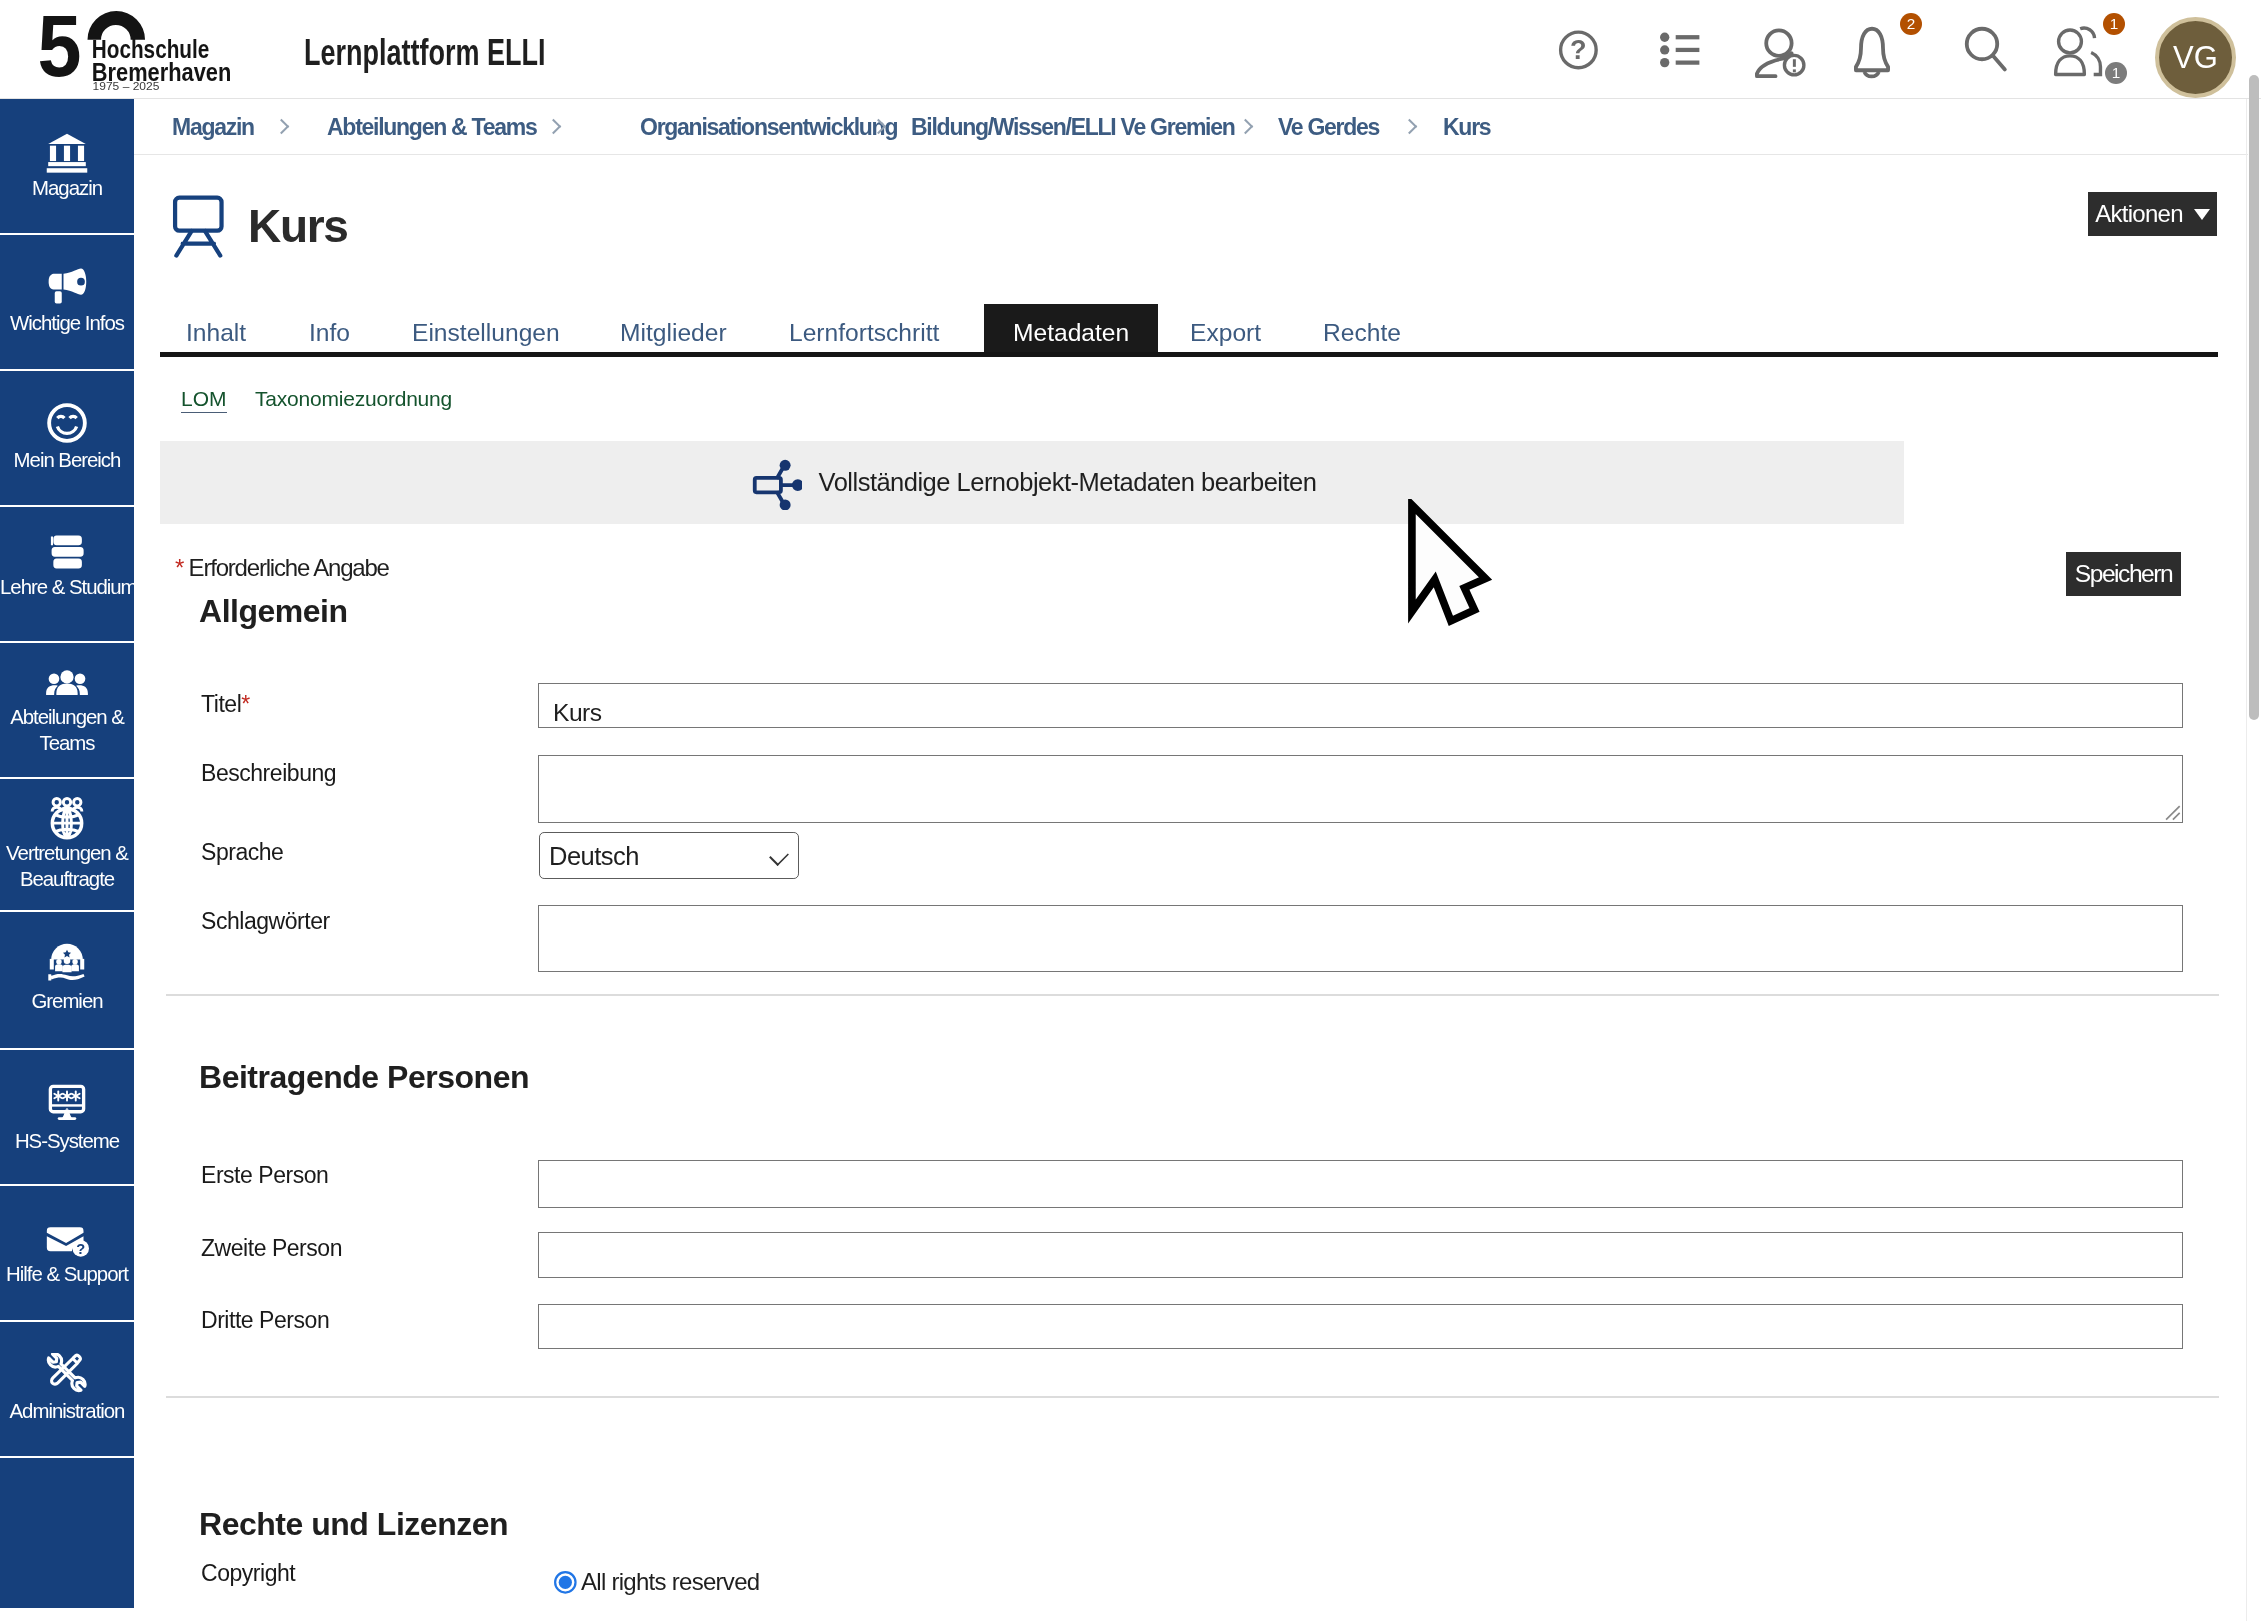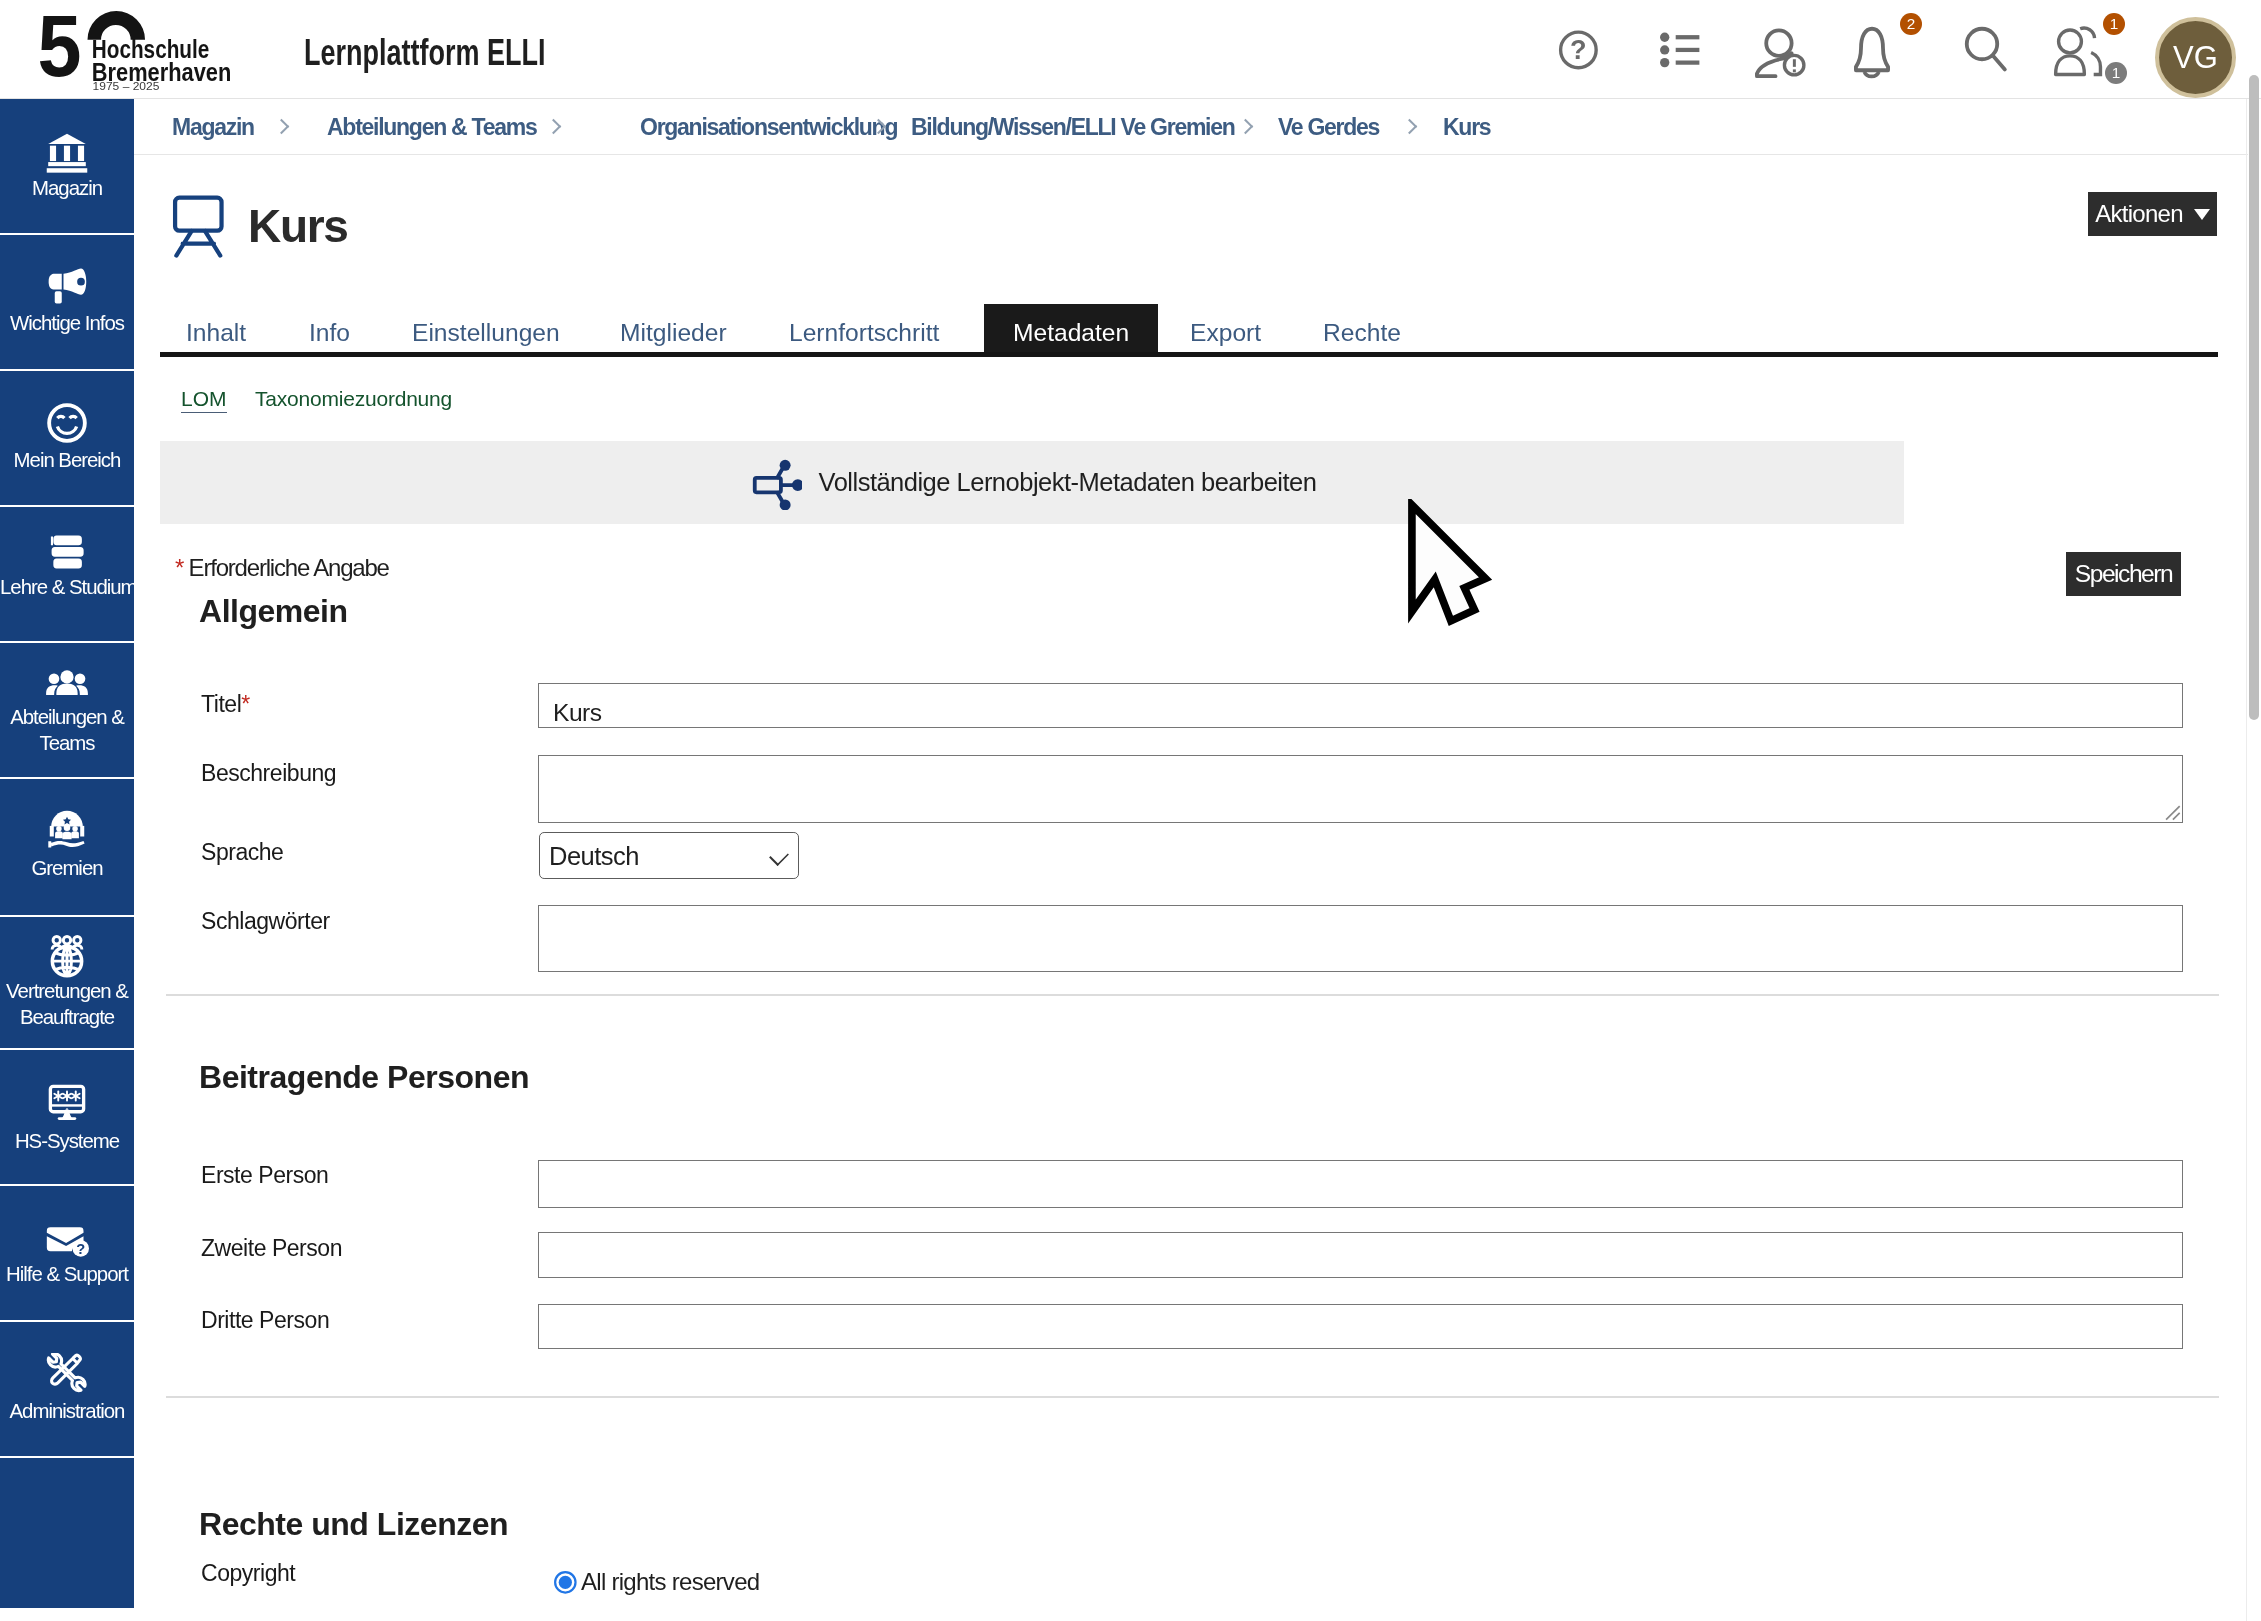--- a/index.html
+++ b/index.html
@@ -110,46 +110,46 @@
         <svg style="top:19.5px;" width="44" height="44" viewBox="0 0 24 24" fill="#fff">
           <circle cx="12" cy="7.6" r="3.6"></circle>
           <path d="M6.2 16.5 C6.2 12.7 8.7 11.2 12 11.2 C15.3 11.2 17.8 12.7 17.8 16.5 L17.8 17.5 L6.2 17.5 Z"></path>
           <circle cx="4.9" cy="8.6" r="2.9"></circle>
           <path d="M0.6 16.5 C0.6 13.4 2.6 12.2 5.3 12.2 C5.9 12.2 6.5 12.3 7 12.4 C5.7 13.5 5 15 5 17 L5 17.5 L0.6 17.5 Z"></path>
           <circle cx="19.1" cy="8.6" r="2.9"></circle>
           <path d="M23.4 16.5 C23.4 13.4 21.4 12.2 18.7 12.2 C18.1 12.2 17.5 12.3 17 12.4 C18.3 13.5 19 15 19 17 L19 17.5 L23.4 17.5 Z"></path>
         </svg>
         <div class="lbl" style="top:61px;">Abteilungen &amp;<br>Teams</div>
       </div>
+<div class="tile" style="height:133px;">
+        <svg style="top:17px;" width="44" height="44" viewBox="0 0 24 24" fill="none" stroke="#fff">
+          <circle cx="6.4" cy="3.4" r="2" stroke-width="1.6"></circle>
+          <circle cx="12" cy="3.4" r="2" stroke-width="1.6"></circle>
+          <circle cx="17.6" cy="3.4" r="2" stroke-width="1.6"></circle>
+          <path d="M3.9 8.5 C3.9 6.7 5 6.2 6.4 6.2 C7.8 6.2 8.9 6.7 8.9 8.5 M9.5 8.5 C9.5 6.7 10.6 6.2 12 6.2 C13.4 6.2 14.5 6.7 14.5 8.5 M15.1 8.5 C15.1 6.7 16.2 6.2 17.6 6.2 C19 6.2 20.1 6.7 20.1 8.5" stroke-width="1.6"></path>
+          <circle cx="12" cy="14.8" r="8" stroke-width="1.9"></circle>
+          <path d="M12 6.8 L12 22.8 M4 14.8 L20 14.8 M5.2 10 C9 12 15 12 18.8 10 M5.2 19.6 C9 17.6 15 17.6 18.8 19.6 M12 6.8 C8.8 9 8.8 20.6 12 22.8 M12 6.8 C15.2 9 15.2 20.6 12 22.8" stroke-width="1.6"></path>
+        </svg>
+        <div class="lbl" style="top:61px;">Vertretungen &amp;<br>Beauftragte</div>
+      </div>
 <div class="tile" style="height:138px;">
         <svg style="top:30px;" width="44" height="44" viewBox="0 0 24 24" fill="#fff">
           <path d="M12 1 A8.6 8.6 0 0 1 20.6 9.6 L3.4 9.6 A8.6 8.6 0 0 1 12 1 Z"></path>
           <path d="M12 4.2 l0.7 1.4 1.5 0.2 -1.1 1.1 0.3 1.5 -1.4 -0.7 -1.4 0.7 0.3 -1.5 -1.1 -1.1 1.5 -0.2 Z" fill="#16407c"></path>
           <rect x="2.6" y="9.2" width="2.2" height="5.8"></rect>
           <rect x="19.2" y="9.2" width="2.2" height="5.8"></rect>
           <circle cx="7.6" cy="10.8" r="1.5"></circle>
           <path d="M5.5 16 L5.5 13.4 C5.5 12.4 6.6 12.2 7.6 12.2 C8.6 12.2 9.7 12.4 9.7 13.4 L9.7 16 Z"></path>
           <circle cx="16.4" cy="10.8" r="1.5"></circle>
           <path d="M14.3 16 L14.3 13.4 C14.3 12.4 15.4 12.2 16.4 12.2 C17.4 12.2 18.5 12.4 18.5 13.4 L18.5 16 Z"></path>
           <circle cx="12" cy="10.2" r="1.8"></circle>
           <path d="M9.5 16.5 L9.5 13.9 C9.5 12.6 10.8 12.4 12 12.4 C13.2 12.4 14.5 12.6 14.5 13.9 L14.5 16.5 Z"></path>
           <path d="M3 18.6 C7 17 9 17.2 12 18.2 C14.5 19 17 19 21 17.4 L21.6 18.8 C17 21.2 14 21 11.5 20 C9 19 7 19.2 3.6 20.4 Z M1.8 17.6 L3.4 17.6 L3.4 21 L1.8 21 Z"></path>
         </svg>
         <div class="lbl" style="top:76px;">Gremien</div>
-      </div>
-<div class="tile" style="height:133px;">
-        <svg style="top:17px;" width="44" height="44" viewBox="0 0 24 24" fill="none" stroke="#fff">
-          <circle cx="6.4" cy="3.4" r="2" stroke-width="1.6"></circle>
-          <circle cx="12" cy="3.4" r="2" stroke-width="1.6"></circle>
-          <circle cx="17.6" cy="3.4" r="2" stroke-width="1.6"></circle>
-          <path d="M3.9 8.5 C3.9 6.7 5 6.2 6.4 6.2 C7.8 6.2 8.9 6.7 8.9 8.5 M9.5 8.5 C9.5 6.7 10.6 6.2 12 6.2 C13.4 6.2 14.5 6.7 14.5 8.5 M15.1 8.5 C15.1 6.7 16.2 6.2 17.6 6.2 C19 6.2 20.1 6.7 20.1 8.5" stroke-width="1.6"></path>
-          <circle cx="12" cy="14.8" r="8" stroke-width="1.9"></circle>
-          <path d="M12 6.8 L12 22.8 M4 14.8 L20 14.8 M5.2 10 C9 12 15 12 18.8 10 M5.2 19.6 C9 17.6 15 17.6 18.8 19.6 M12 6.8 C8.8 9 8.8 20.6 12 22.8 M12 6.8 C15.2 9 15.2 20.6 12 22.8" stroke-width="1.6"></path>
-        </svg>
-        <div class="lbl" style="top:61px;">Vertretungen &amp;<br>Beauftragte</div>
       </div>
 <div class="tile" style="height:136px;">
         <svg style="top:32px;" width="42" height="42" viewBox="0 0 24 24" fill="none" stroke="#fff">
           <rect x="2.5" y="2.5" width="19" height="14.5" rx="1.6" stroke-width="1.9"></rect>
           <path d="M3 13.4 L21 13.4" stroke-width="1.4"></path>
           <path d="M12 14.8 l1 1 -2 0 Z" fill="#fff" stroke="none"></path>
           <path d="M9 20.8 C10 19.4 10.5 18.4 10.6 17 L13.4 17 C13.5 18.4 14 19.4 15 20.8 Z" fill="#fff" stroke="none"></path>
           <path d="M7.5 20.9 L16.5 20.9" stroke-width="1.6" stroke-linecap="round"></path>
           <g fill="#fff" stroke="none">
             <rect x="6.45" y="4.9" width="1.1" height="6.2" rx="0.5" transform="rotate(0 7.0 8)"></rect>

